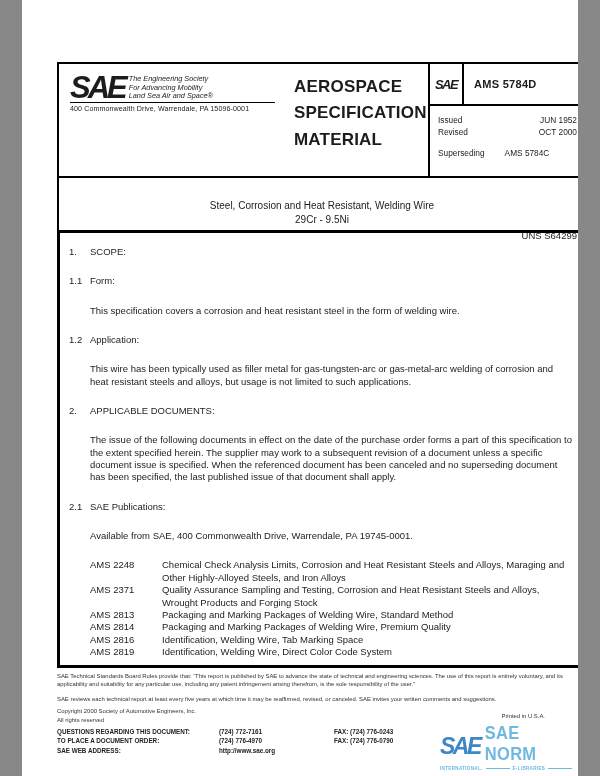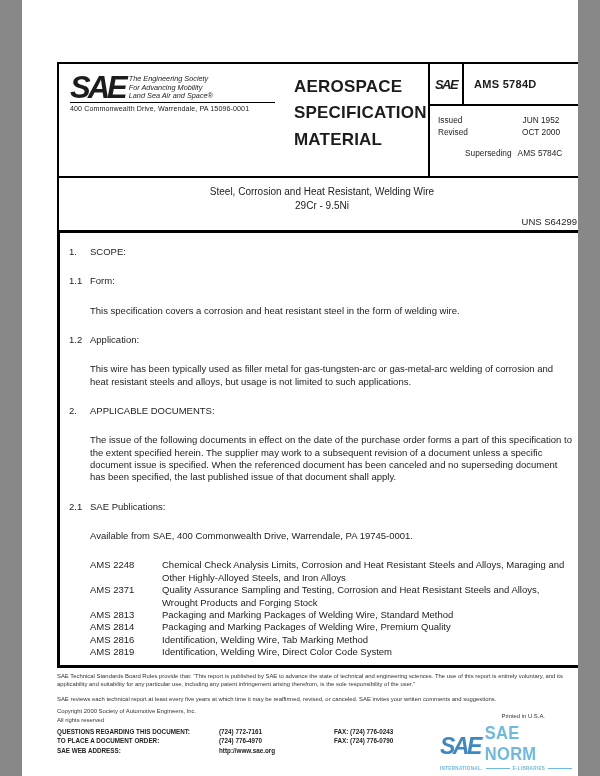--- a/index.html
+++ b/index.html
@@ -28,26 +28,26 @@
   .doc-type { flex:1; font-size:17px; font-weight:bold; line-height:1.55; padding-left:11px; padding-top:1px; letter-spacing:0.2px; }
   .header-right { flex:1; display:flex; flex-direction:column; }
   .id-row { height:42px; border-bottom:2px solid #000; display:flex; align-items:stretch; }
   .sae-small {
     width:34px; border-right:2px solid #000; display:flex; align-items:center; justify-content:center;
     font-weight:bold; font-style:italic; font-size:13px; letter-spacing:-1.5px;
   }
   .doc-num { display:flex; align-items:center; padding-left:10px; font-weight:bold; font-size:11px; letter-spacing:0.3px; }
   .rev-box { flex:1; padding:9px 8px 0 8px; font-size:8.3px; }
   .rev-grid { display:grid; grid-template-columns:1fr 72px; row-gap:2px; }
-  .rev-grid .val { text-align:center; }
-  .superseding { margin-top:11px; display:flex; gap:6px;margin-left:27px; }
+  .rev-grid .val { text-align:right; }
+  .superseding { margin-top:11px; display:flex; gap:20px; }
   
   .title-box {
     position:absolute; left:35px; top:176px; width:530px; height:56px;
-    border:2px solid #000; text-align:center; font-size:10px; padding-top:7px; line-height:1.3;
+    border:2px solid #000; text-align:center; font-size:10px; padding-top:21px; line-height:1.3;
   }
   .title-line2 { margin-top:1px; }
   .uns { text-align:right; font-size:9.5px; padding-right:8px; margin-top:4px;margin-left:10px; }
   
   .body-box {
     position:absolute; left:35px; top:230px; width:530px; height:438px;
     border:3px solid #000; padding:13px 12px 0 9px; font-size:9.5px; line-height:1.3;
   }
   .sec-heading { display:flex; margin-bottom:17px; }
   .sec-num { width:21px; flex-shrink:0; }
@@ -167,21 +167,21 @@
       <div class="ams-row">
         <span class="ams-code">AMS 2813</span>
         <span class="ams-desc">Packaging and Marking Packages of Welding Wire, Standard Method</span>
       </div>
       <div class="ams-row">
         <span class="ams-code">AMS 2814</span>
         <span class="ams-desc">Packaging and Marking Packages of Welding Wire, Premium Quality</span>
       </div>
       <div class="ams-row">
         <span class="ams-code">AMS 2816</span>
-        <span class="ams-desc">Identification, Welding Wire, Tab Marking Method</span>
+        <span class="ams-desc">Identification, Welding Wire, Tab Marking Space</span>
       </div>
       <div class="ams-row">
         <span class="ams-code">AMS 2819</span>
         <span class="ams-desc">Identification, Welding Wire, Direct Color Code System</span>
       </div>
     </div>
   </div>
 
   <div class="legal1">SAE Technical Standards Board Rules provide that: “This report is published by SAE to advance the state of technical and engineering sciences.  The use of this report is entirely voluntary, and its applicability and suitability for any particular use, including any patent infringement arising therefrom, is the sole responsibility of the user.”</div>
   <div class="legal2">SAE reviews each technical report at least every five years at which time it may be reaffirmed, revised, or canceled.  SAE invites your written comments and suggestions.</div>

